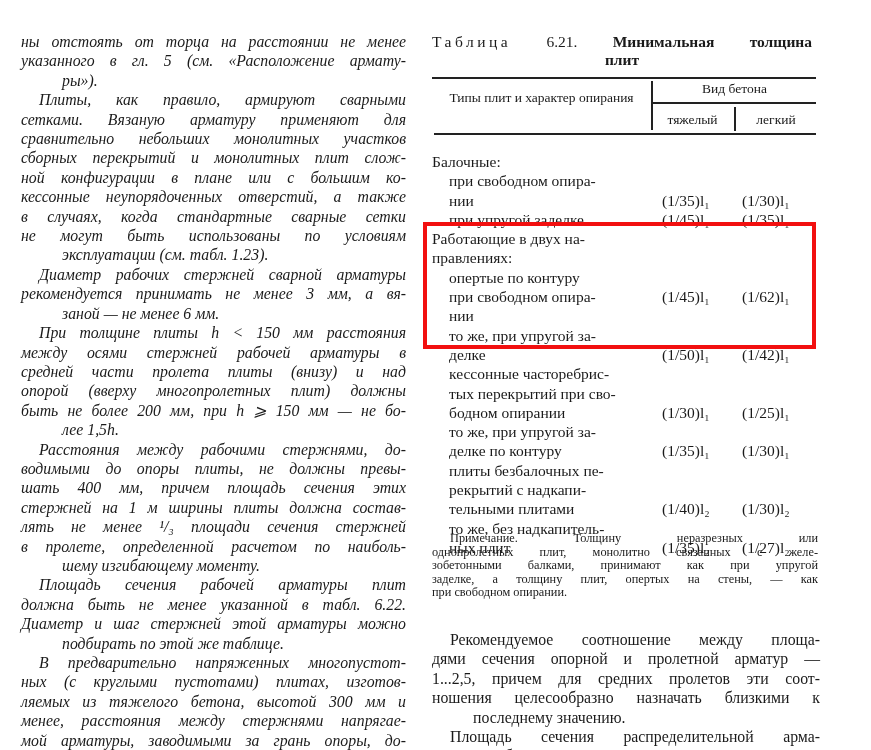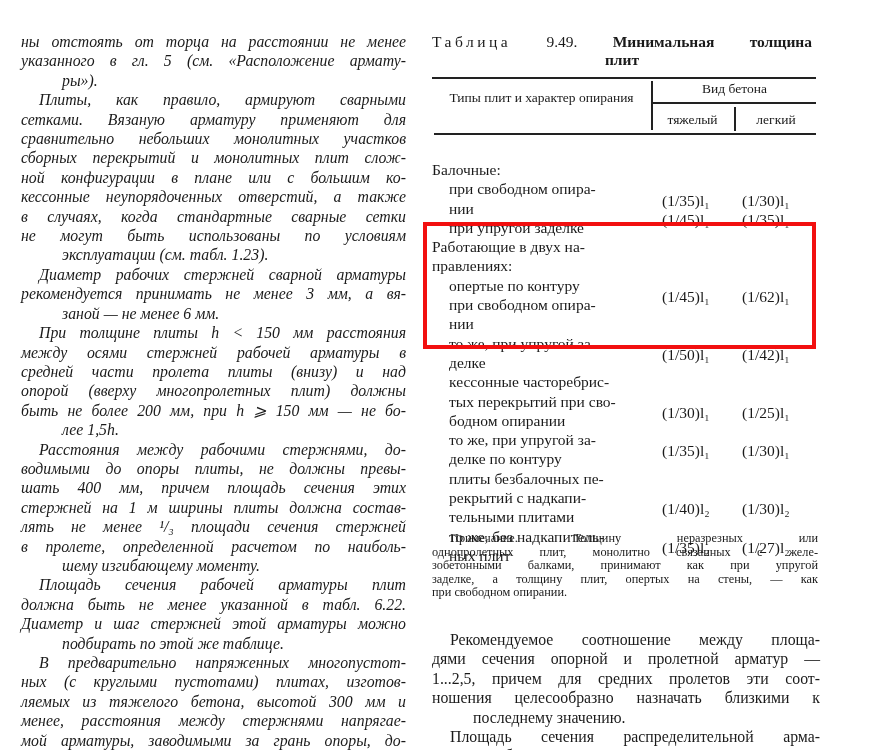--- a/index.html
+++ b/index.html
@@ -14,21 +14,21 @@
   .tbl-title { position:absolute; left:0; top:33px; width:380px; font-size:15.5px; line-height:18px; }
   .tbl-title .row1 { display:flex; justify-content:space-between; }
   .spaced { letter-spacing:3.5px; }
   .bold { font-weight:bold; }
   .tbl-title .row2 { text-align:center; font-weight:bold; }
   .hline { position:absolute; height:2px; background:#222; }
   .vline { position:absolute; width:1.5px; background:#222; }
   .th { position:absolute; font-size:13.5px; line-height:16px; text-align:center; }
   .body-rows { position:absolute; left:0; top:152px; width:390px; font-size:15.5px; line-height:19.3px; }
   .r { position:relative; height:19.3px; white-space:nowrap; }
-  .r .lbl { position:absolute; left:0;margin-top:8px; }
+  .r .lbl { position:absolute; left:0; }
   .r .lbl.ind { left:17px; }
   .r .v1 { position:absolute; left:230px; }
   .r .v2 { position:absolute; left:310px; }
   .note { position:absolute; left:0; top:532px; width:386px; font-size:12.3px; line-height:13.5px; text-align:justify; }
   .note .ln { display:block; white-space:nowrap; text-align:justify; text-align-last:justify; }
   .note .ln.last { text-align-last:left; }
   .right-para { position:absolute; left:0; top:630px; width:388px; }
   .highlight-box { position:absolute; left:423px; top:222px; width:385px; height:119px;
                    border:4px solid #f20f0f; }
 </style>
@@ -87,21 +87,21 @@
     <span class="ln">менее, расстояния между стержнями напрягае-</span>
     <span class="ln">мой арматуры, заводимыми за грань опоры, до-</span>
 
   </p>
 </div>
 
 <div class="col-right">
   <div class="tbl-title">
     <div class="row1">
       <span class="spaced">Таблица</span>
-      <span>9.49.</span>
+      <span>6.21.</span>
       <span class="bold">Минимальная</span>
       <span class="bold">толщина</span>
     </div>
     <div class="row2">плит</div>
   </div>
 
   <div class="hline" style="left:0; top:77px; width:384px;"></div>
   <div class="hline" style="left:221px; top:102px; width:163px; height:1.5px;"></div>
   <div class="hline" style="left:2px; top:133px; width:382px;"></div>
   <div class="vline" style="left:219px; top:81px; height:49px;"></div>

